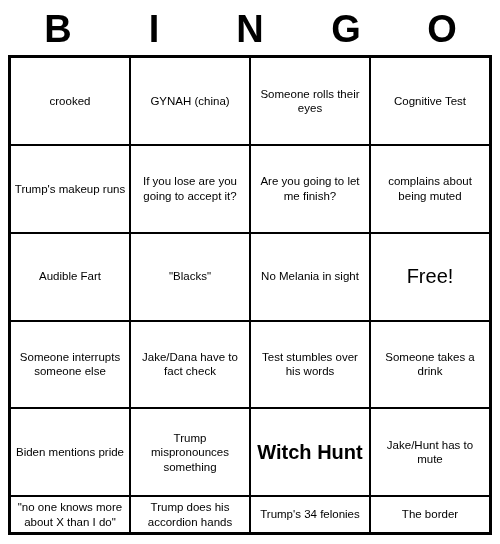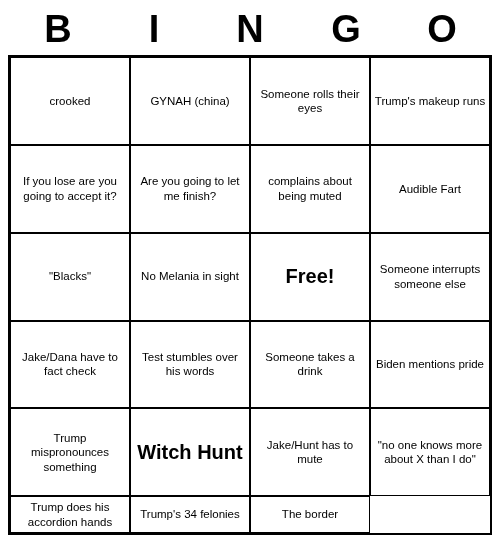--- a/index.html
+++ b/index.html
@@ -40,21 +40,21 @@
       justify-content: center;
       text-align: center;
       padding: 3px;
       font-size: 11.5px;
       line-height: 1.25;
       color: #000;
       background: #fff;
     }
     .bingo-cell.free {
       font-size: 20px;
-      font-weight: bold;
+      font-weight: normal;
       text-align: center;
     }
     .bingo-cell.large-text {
       font-size: 20px;
       font-weight: bold;
     }
   </style>
 </head>
 <body>
 
@@ -63,20 +63,21 @@
   <span class="bingo-letter">I</span>
   <span class="bingo-letter">N</span>
   <span class="bingo-letter">G</span>
   <span class="bingo-letter">O</span>
 </div>
 
 <div class="bingo-grid" id="grid">
     <div class="bingo-cell">crooked</div>
     <div class="bingo-cell">GYNAH (china)</div>
     <div class="bingo-cell">Someone rolls their eyes</div>
+    <div class="bingo-cell">Cognitive Test</div>
     <div class="bingo-cell">Trump's makeup runs</div>
     <div class="bingo-cell">If you lose are you going to accept it?</div>
     <div class="bingo-cell">Are you going to let me finish?</div>
     <div class="bingo-cell">complains about being muted</div>
     <div class="bingo-cell">Audible Fart</div>
     <div class="bingo-cell">"Blacks"</div>
     <div class="bingo-cell">No Melania in sight</div>
     <div class="bingo-cell free">Free!</div>
     <div class="bingo-cell">Someone interrupts someone else</div>
     <div class="bingo-cell">Jake/Dana have to fact check</div>

